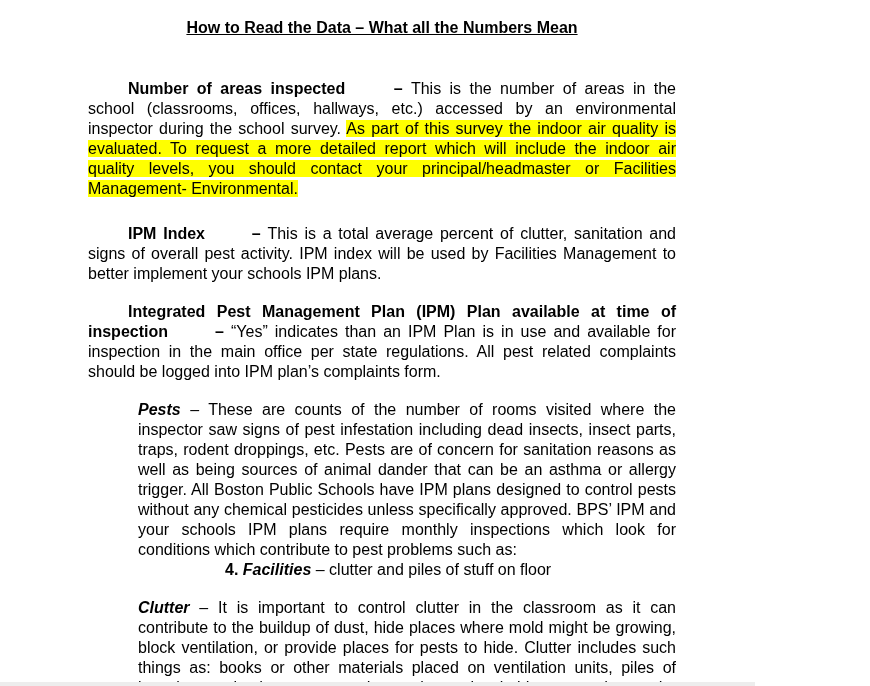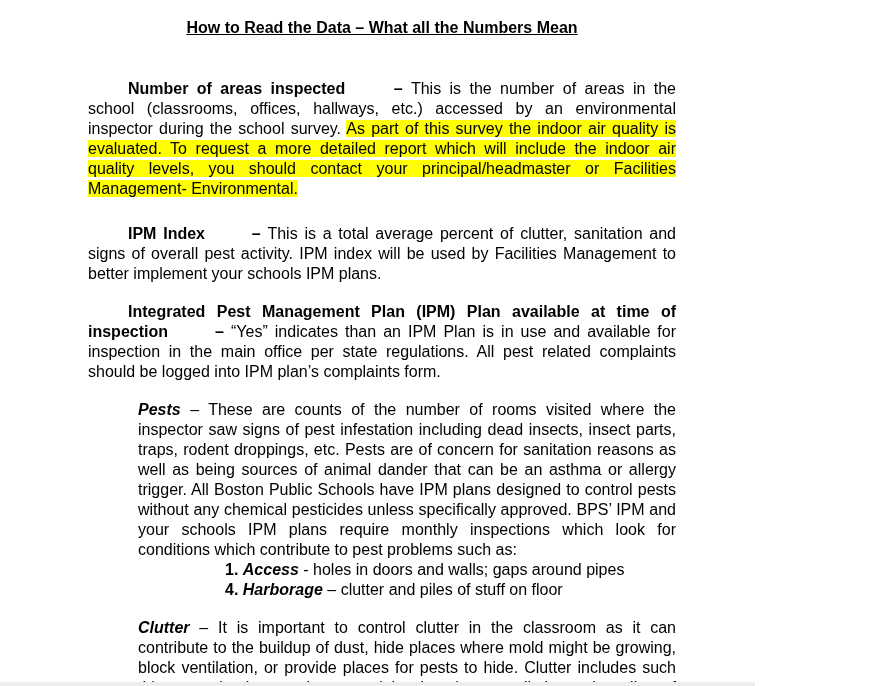--- a/index.html
+++ b/index.html
@@ -55,22 +55,21 @@
   <p class="para p-first"><span class="b">Number of areas inspected</span><span class="b"> – </span><span>This is the number of areas in the school (classrooms, offices, hallways, etc.) accessed by an environmental inspector during the school survey. </span><span class="hl">As part of this survey the indoor air quality is evaluated. To request a more detailed report which will include the indoor air quality levels, you should contact your principal/headmaster or Facilities Management- Environmental.</span></p>
 
   <p class="para"><span class="b">IPM Index</span><span class="b"> – </span><span>This is a total average percent of clutter, sanitation and signs of overall pest activity. IPM index will be used by Facilities Management to better implement your schools IPM plans.</span></p>
 
   <p class="para"><span class="b">Integrated Pest Management Plan (IPM) Plan available at time of inspection</span><span class="b"> – </span><span>“Yes” indicates than an IPM Plan is in use and available for inspection in the main office per state regulations. All pest related complaints should be logged into IPM plan’s complaints form.</span></p>
 
   <div class="indent">
     <p class="para nomargin"><span class="bi">Pests</span><span> – </span><span>These are counts of the number of rooms visited where the inspector saw signs of pest infestation including dead insects, insect parts, traps, rodent droppings, etc.  Pests are of concern for sanitation reasons as well as being sources of animal dander that can be an asthma or allergy trigger.  All Boston Public Schools have IPM plans designed to control pests without any chemical pesticides unless specifically approved.  BPS’ IPM and your schools IPM plans require monthly inspections which look for conditions which contribute to pest problems such as:</span></p>
 
     <div class="list">
-      <div class="list-item"><span class="b">1.</span> <span class="bi">Access</span><span> - </span><span>holes in doors and walls; gaps around pipes</span></div>
-      <div class="list-item"><span class="b">4.</span> <span class="bi">Harborage</span><span> – </span><span>clutter and piles of stuff on floor</span></div>
+      <div class="list-item"><span class="b">4.</span> <span class="bi">Facilities</span><span> – </span><span>clutter and piles of stuff on floor</span></div>
     </div>
   </div>
 
   <div class="indent">
     <p class="para"><span class="bi">Clutter</span><span> – </span><span>It is important to control clutter in the classroom as it can contribute to the buildup of dust, hide places where mold might be growing, block ventilation, or provide places for pests to hide.  Clutter includes such things as: books or other materials placed on ventilation units, piles of loosely organized papers or student projects, visual aids scattered around a classroom, etc.</span></p>
   </div>
 
 
   <div class="bottom-edge"></div>
 

